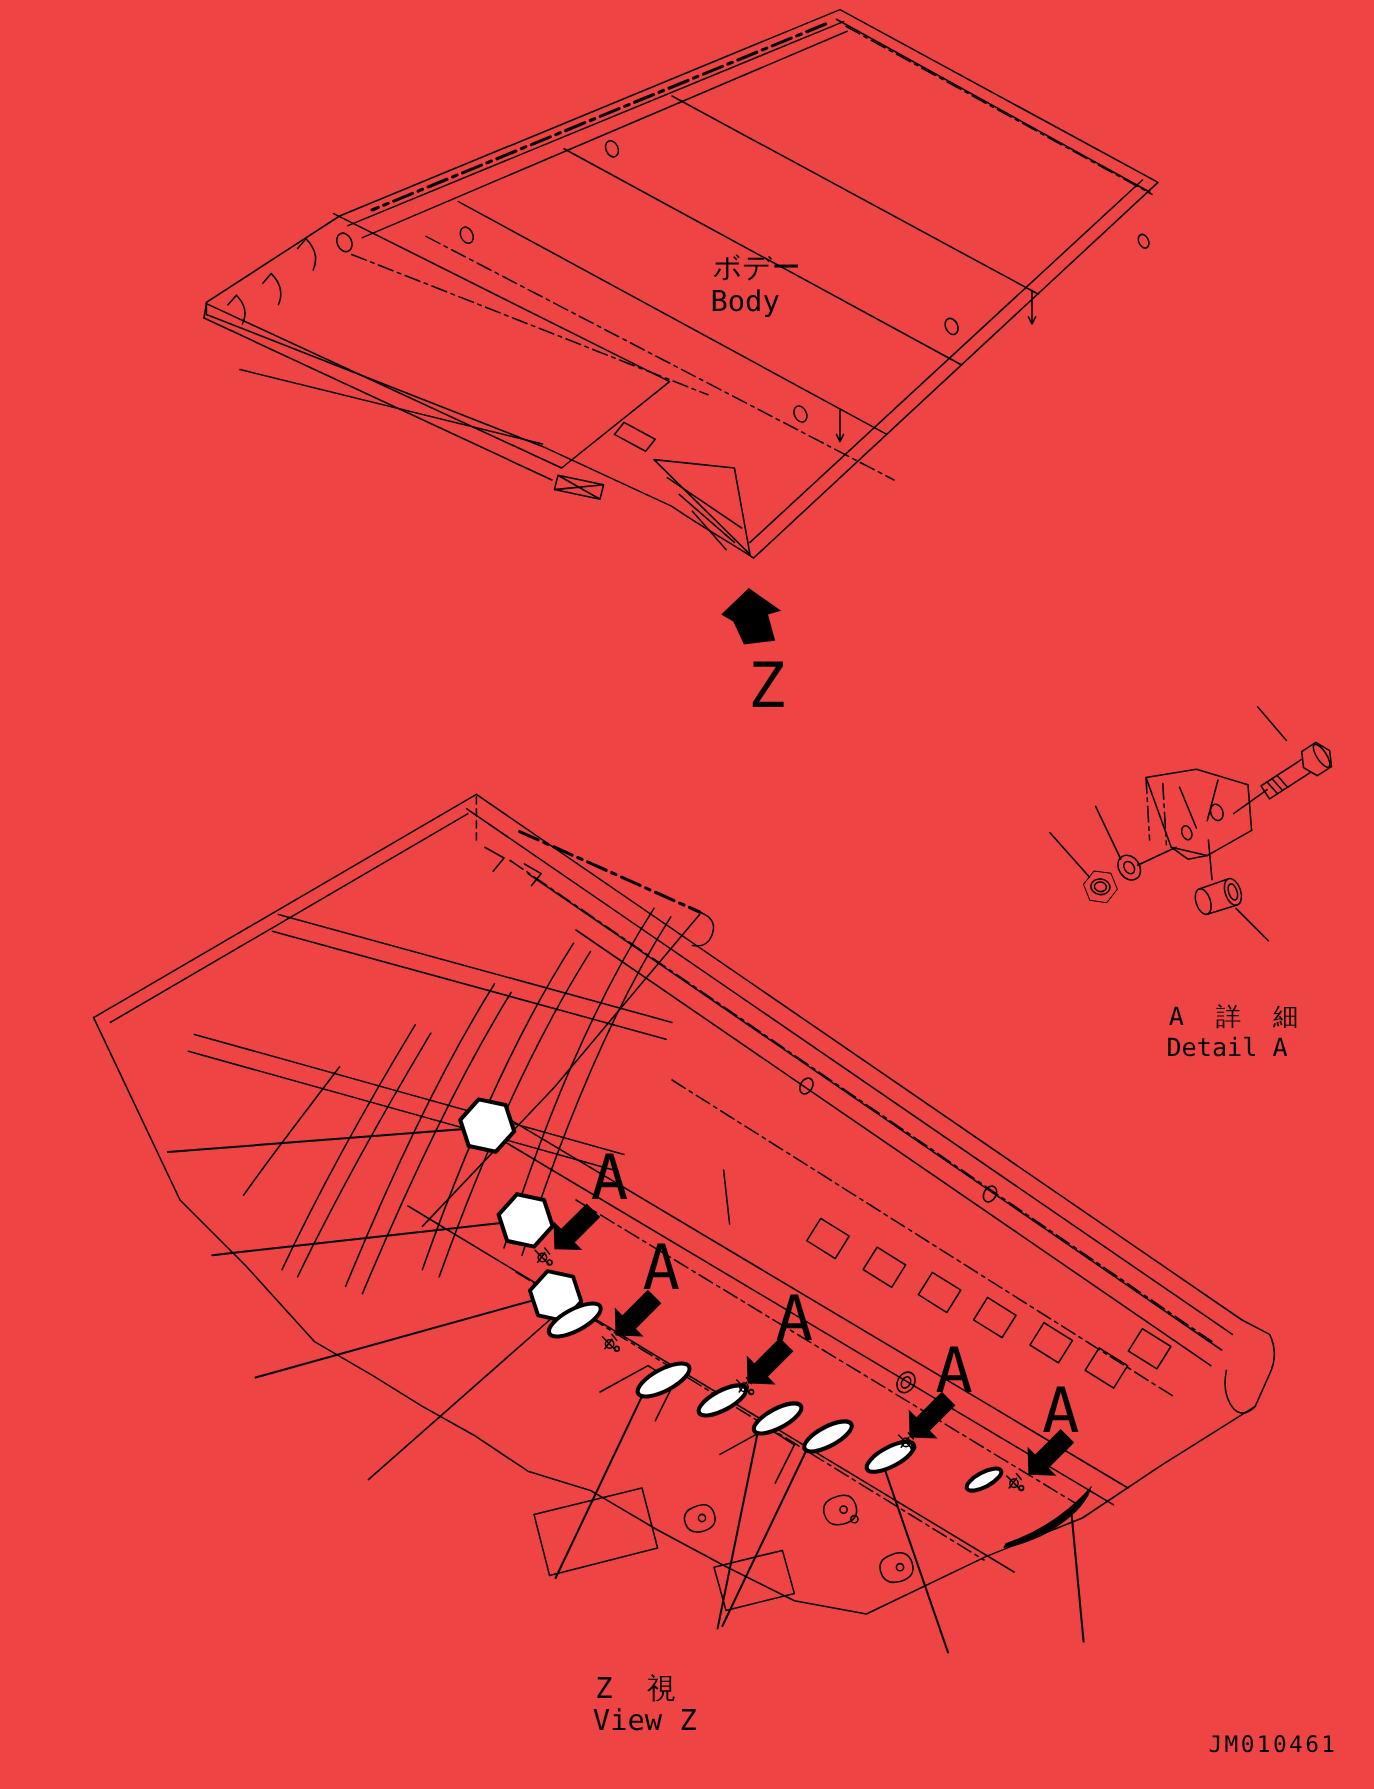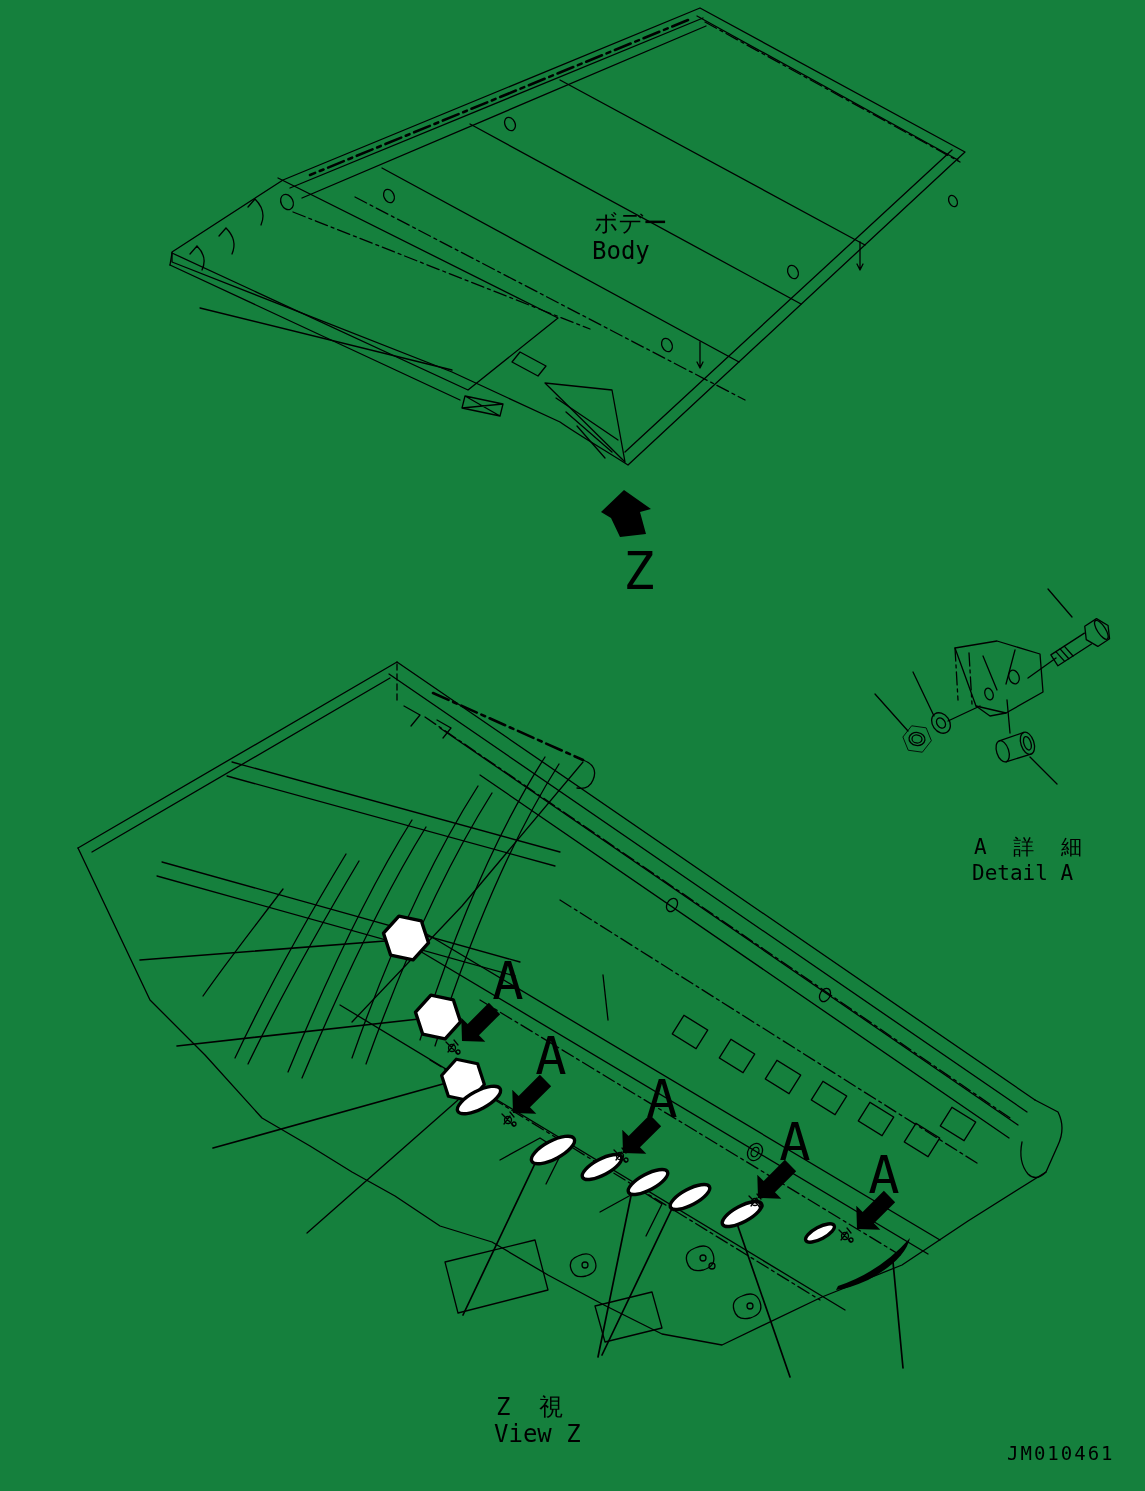--- a/index.html
+++ b/index.html
@@ -1,20 +1,20 @@
 <!DOCTYPE html>
 <html><head>
 <meta charset="utf-8">
 <style>
   html,body{margin:0;padding:0;background:#e8e8e8;}
   .sheet{
     position:relative;
     width:1145px;height:1491px;
     margin:0 auto;
-    background:#15803d;
+    background:#ef4444;
     font-family:"DejaVu Sans Mono","Liberation Mono",monospace;
     overflow:hidden;
   }
   svg{display:block;}
   .ink{stroke:#000000;fill:none;stroke-width:1.3;stroke-linecap:round;stroke-linejoin:round;}
   .thick{stroke-width:3.4;}
   .leader{stroke-width:1.7;}
   .chain{stroke-dasharray:13 4 3 4;}
   .heavychain{stroke-width:2.6;stroke-dasharray:17 5 4 5;}
   .solidfill{fill:#000000;stroke:none;}

